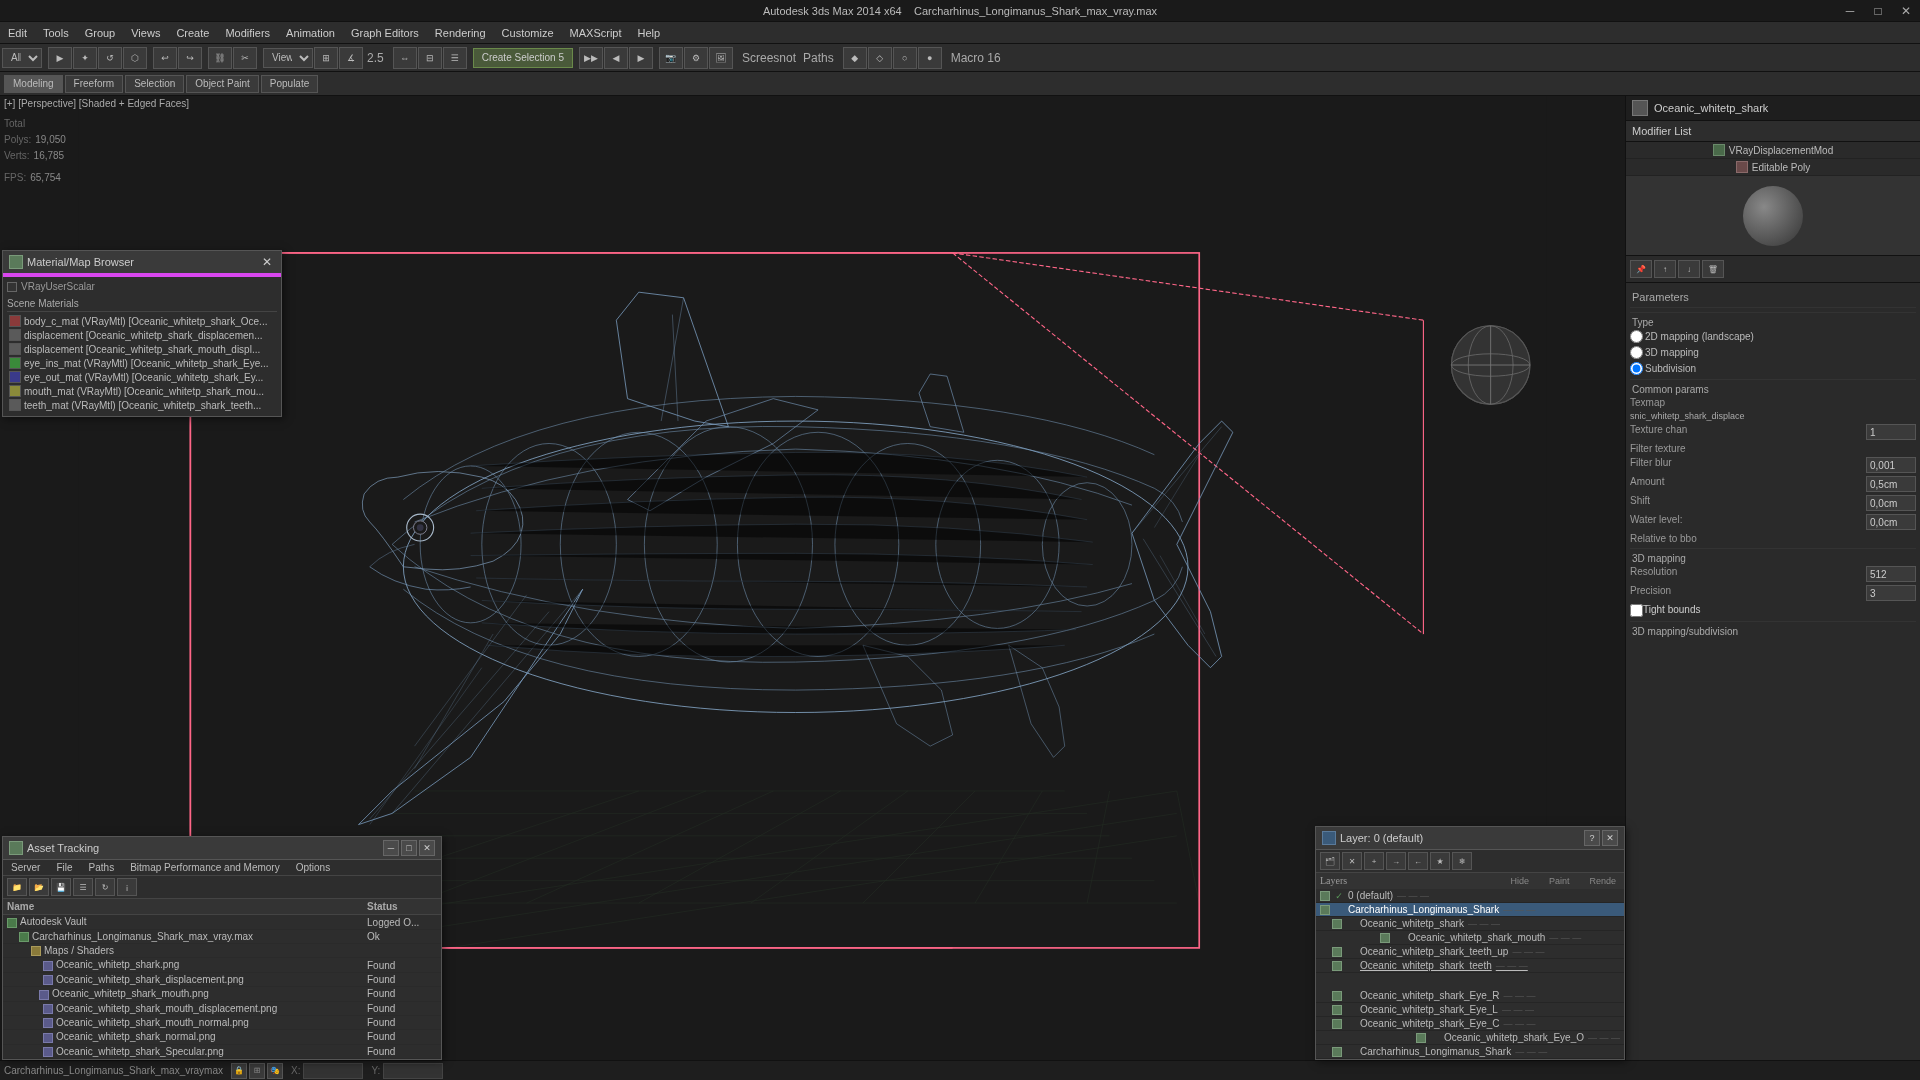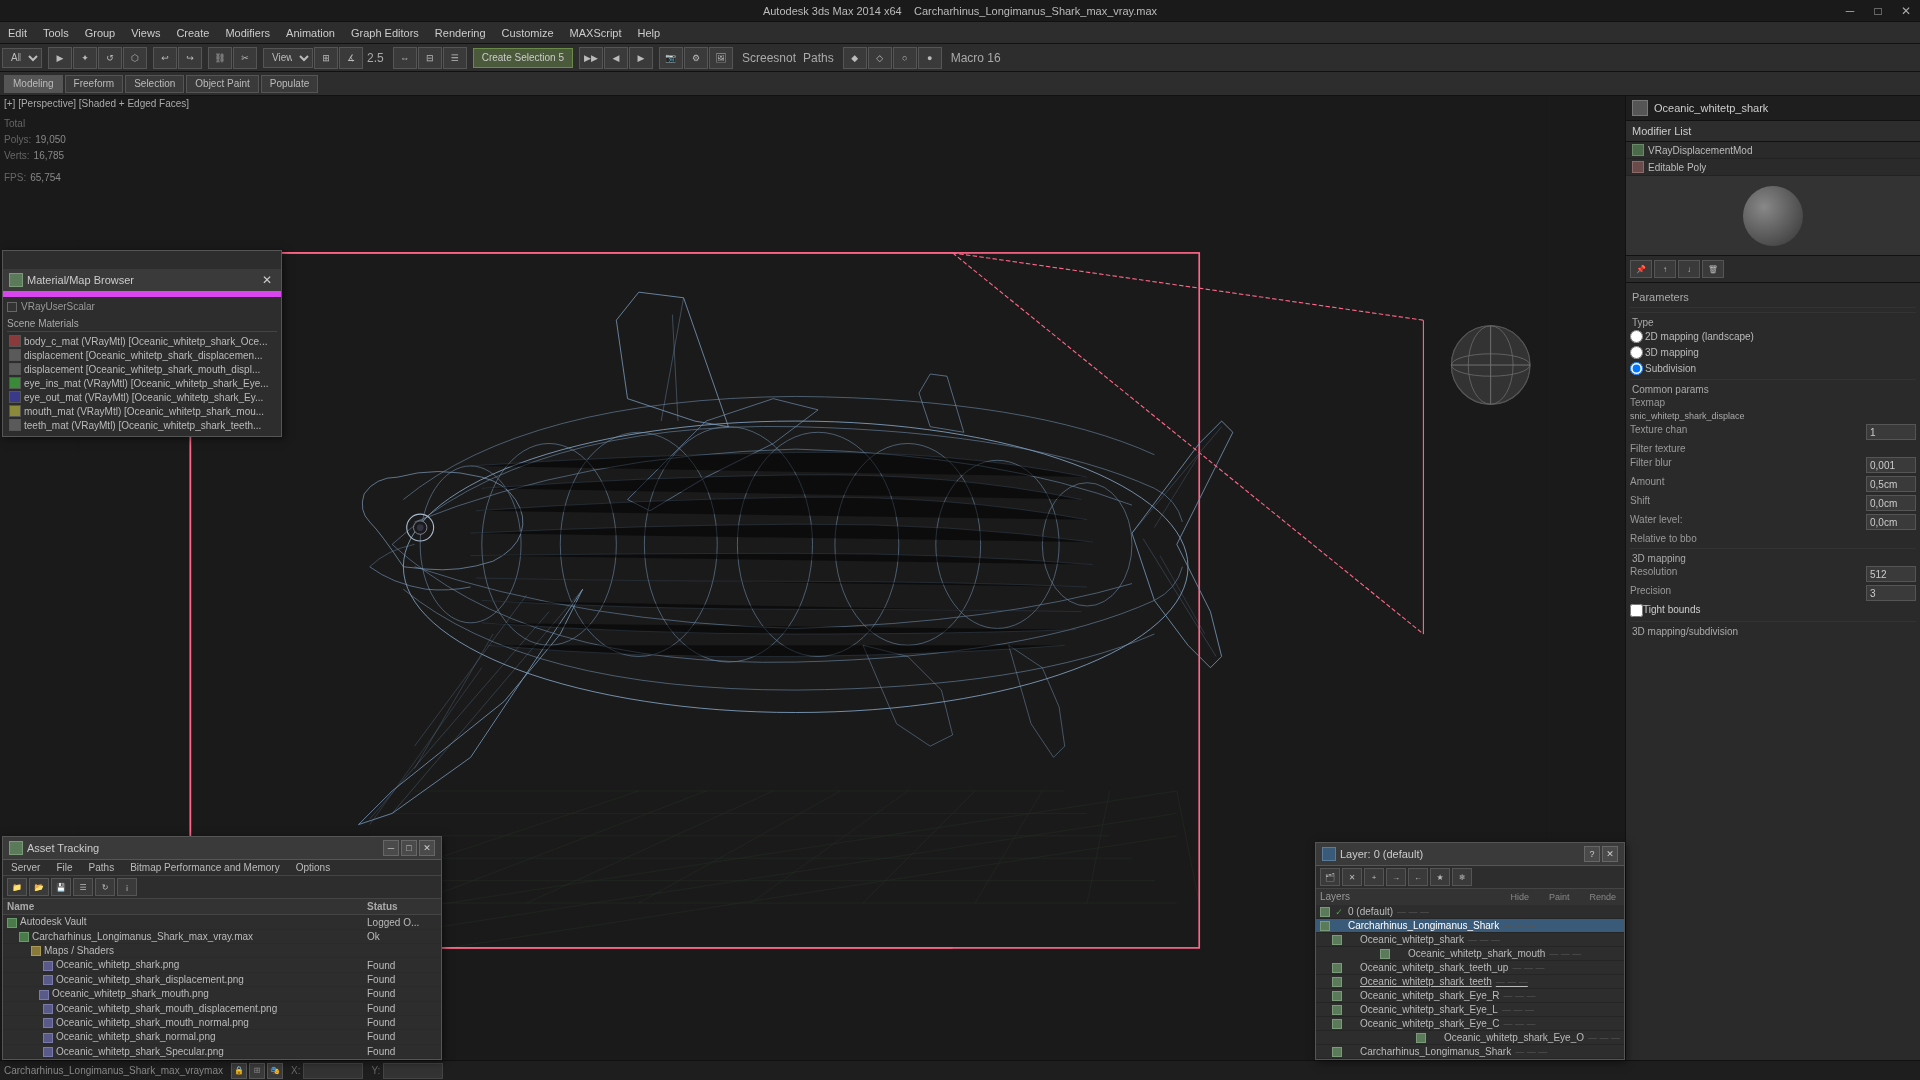--- a/index.html
+++ b/index.html
@@ -207,25 +207,26 @@
     #modifier-list-header {
       padding: 4px 6px;
       color: #ccc;
       font-size: 11px;
       background: #2d2d2d;
       border-bottom: 1px solid #111;
     }
     .modifier-item {
       display: flex;
       align-items: center;
-      padding: 2px 6px;
+      padding: 2px 18px;
       font-size: 10px;
       color: #bbb;
       border-bottom: 1px solid #222;
       cursor: pointer;
+      justify-content: center;
     }
     .modifier-icon {
       width: 12px;
       height: 12px;
       background: #4a6a4a;
       margin-right: 4px;
       border: 1px solid #6a8a6a;
     }
     .modifier-icon.red { background: #6a4a4a; border-color: #8a6a6a; }
     #right-panel-preview {
@@ -310,22 +311,21 @@
       z-index: 100;
       box-shadow: 2px 2px 8px rgba(0,0,0,0.5);
     }
     #material-panel-header {
       background: #3a3a3a;
       padding: 3px 6px;
       display: flex;
       align-items: center;
       justify-content: space-between;
       cursor: move;
-      border-bottom: 6px solid #d946ef;
-      margin-top: 18px;
+      border-bottom: 4px solid #d946ef;
     }
     .panel-title {
       display: flex;
       align-items: center;
       gap: 4px;
       color: #ccc;
       font-size: 11px;
     }
     .panel-icon {
       width: 14px;
@@ -535,21 +535,21 @@
     }
     .layer-header-row {
       display: flex;
       align-items: center;
       padding: 2px 4px;
       font-size: 10px;
       color: #999;
       border-bottom: 1px solid #333;
       background: #333;
     }
-    .layer-col-name { flex: 1; }
+    .layer-col-name { flex: 1; font-family: Liberation Serif, serif; }
     .layer-col-actions { display: flex; gap: 20px; padding-right: 4px; }
     .layer-col-action { color: #888; font-size: 9px; }
     .layer-row {
       display: flex;
       align-items: center;
       padding: 1px 4px;
       font-size: 10px;
       color: #bbb;
       border-bottom: 1px solid #252525;
       cursor: pointer;
@@ -1171,21 +1171,21 @@
           <div class="layer-check"></div>
           <span>Oceanic_whitetp_shark_teeth_up</span>
           <span class="layer-dashes"> — — —</span>
         </div>
         <div class="layer-row child" style="padding-left: 16px; text-decoration: underline;">
           <div class="layer-icon"></div>
           <div class="layer-check"></div>
           <span>Oceanic_whitetp_shark_teeth</span>
           <span class="layer-dashes"> — — —</span>
         </div>
-        <div class="layer-row child" style="padding-left: 16px;">
+        <div class="layer-row child" style="padding-left: 16px; margin-top: 16px;">
           <div class="layer-icon"></div>
           <div class="layer-check"></div>
           <span>Oceanic_whitetp_shark_Eye_R</span>
           <span class="layer-dashes"> — — —</span>
         </div>
         <div class="layer-row child" style="padding-left: 16px;">
           <div class="layer-icon"></div>
           <div class="layer-check"></div>
           <span>Oceanic_whitetp_shark_Eye_L</span>
           <span class="layer-dashes"> — — —</span>

